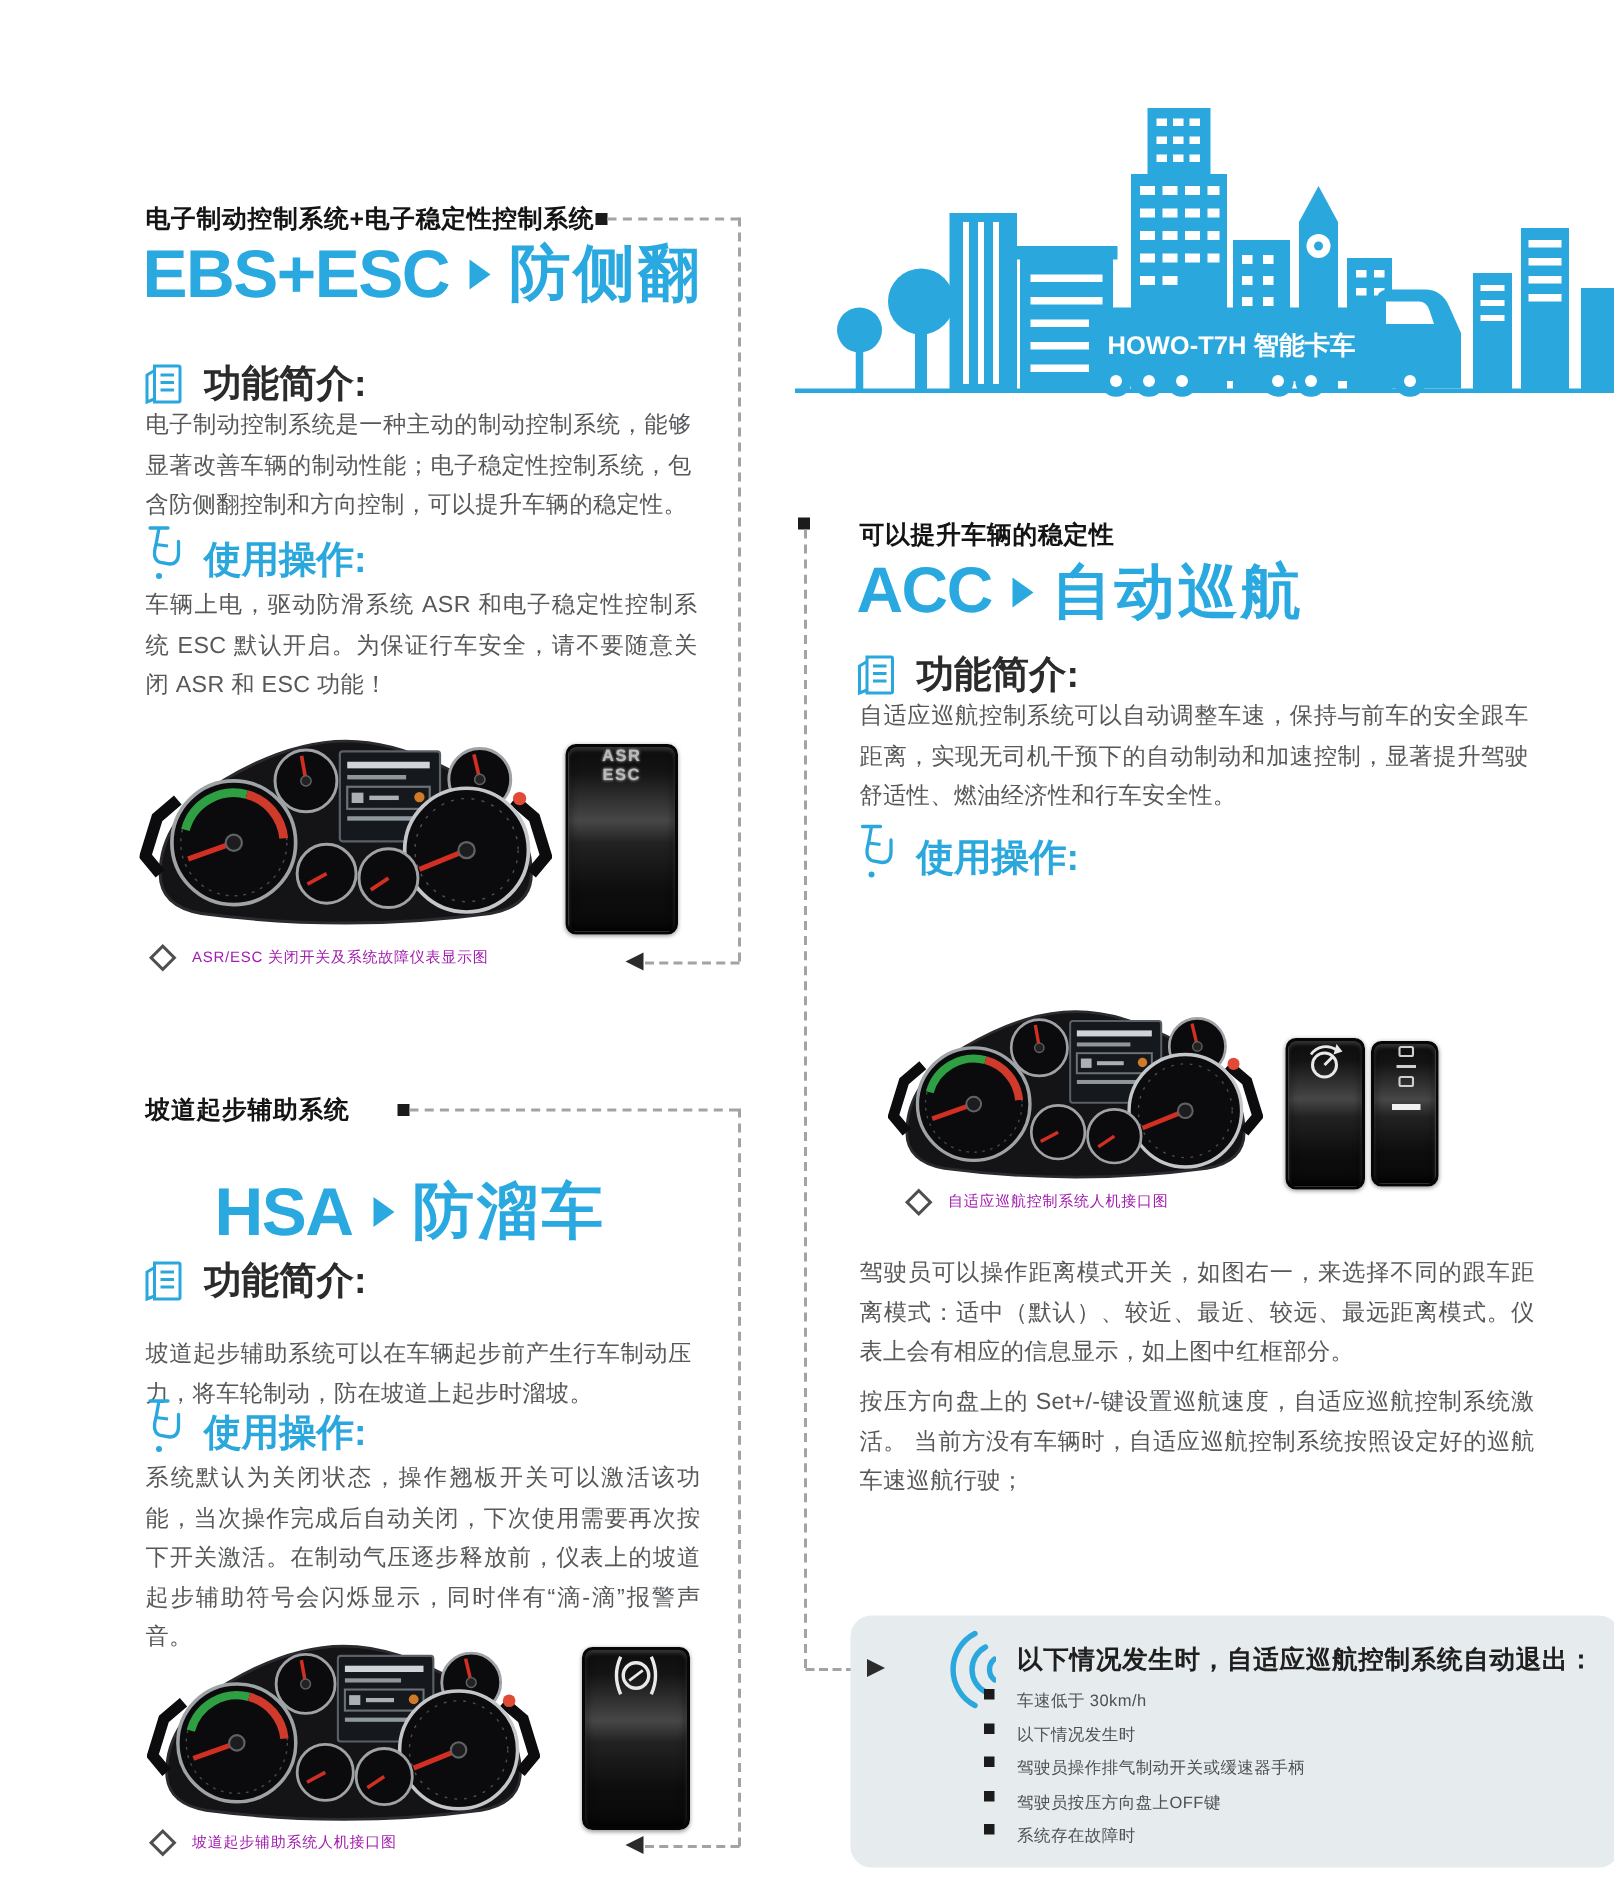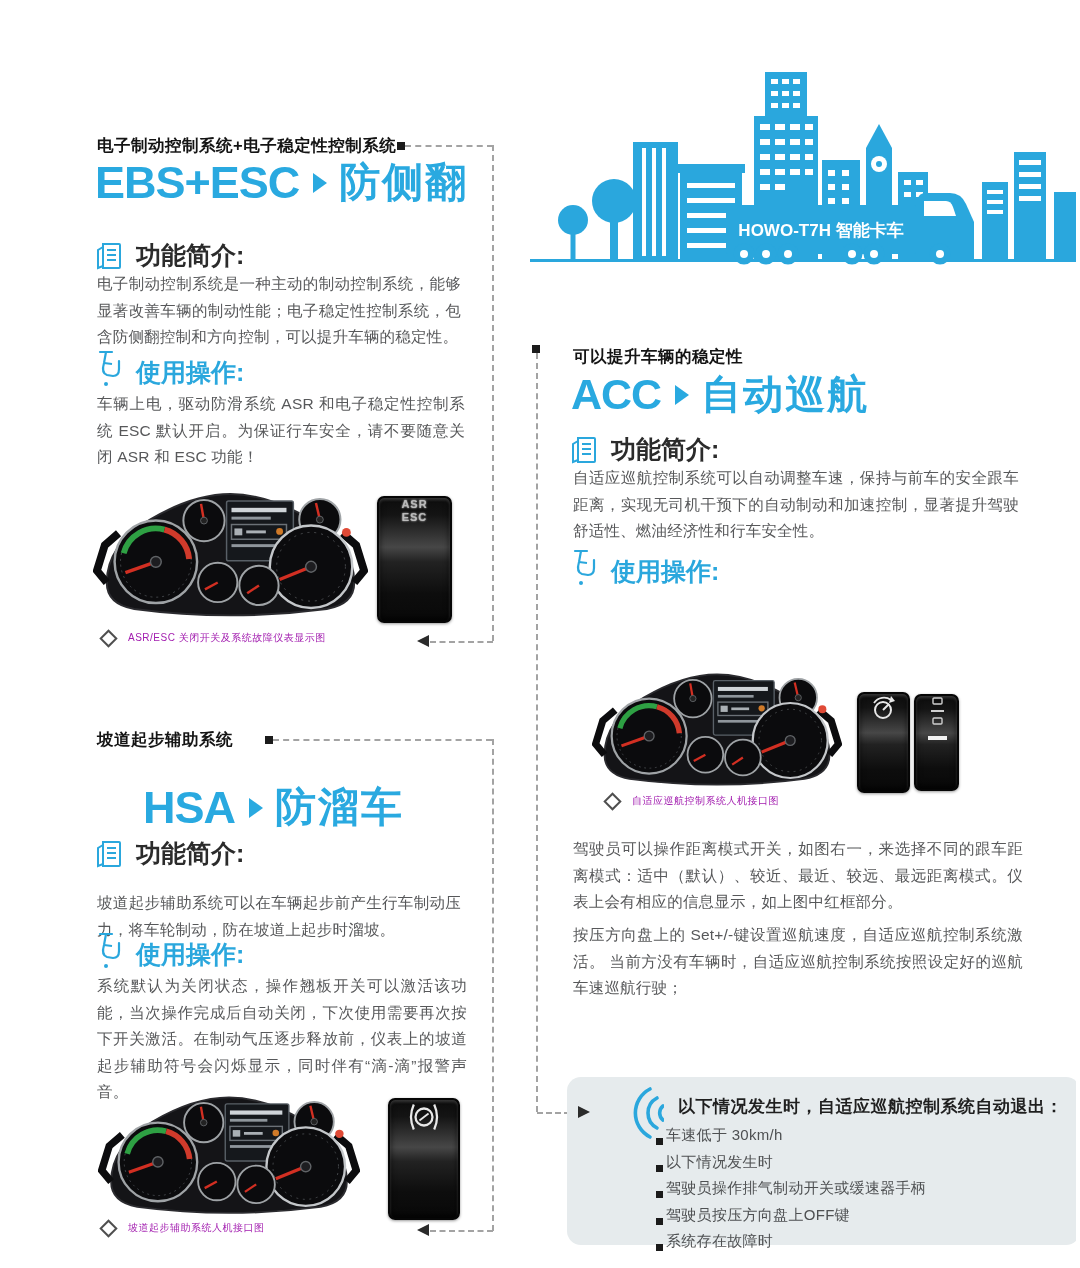--- a/index.html
+++ b/index.html
@@ -29,21 +29,21 @@
   .cluster{position:absolute;}
   .switch{position:absolute;border-radius:7px;border:2px solid #060606;
           background:linear-gradient(180deg,#0c0c0c 0%,#141414 14%,#474747 40%,#222 52%,#0d0d0d 78%,#090909 100%);
           box-shadow:inset 0 2px 3px rgba(255,255,255,.18), inset 0 -3px 6px rgba(0,0,0,.8), 0 1px 3px rgba(0,0,0,.4);
           display:flex;flex-direction:column;align-items:center;justify-content:flex-start;}
   .switch .sw-txt{color:#d8d8d8;font-size:11px;font-weight:bold;letter-spacing:1px;text-align:center;
                   line-height:13px;opacity:.85;margin-bottom:26px;text-shadow:0 0 2px #fff;}
   .notice{position:absolute;background:#e6ebed;border-radius:14px;}
   .notice-title{position:absolute;font-size:17px;font-weight:bold;color:#1f1f1f;letter-spacing:.5px;}
   .notice-list{position:absolute;display:flex;flex-direction:column;gap:7.5px;}
-  .notice-item{display:flex;align-items:flex-end;gap:3px;font-size:15px;color:#4e5052;letter-spacing:.3px;}
+  .notice-item{display:flex;align-items:flex-start;gap:15px;font-size:11px;color:#4e5052;letter-spacing:.3px;}
   .bullet{width:7px;height:7px;background:#1b1b1b;flex:0 0 auto;}
   svg text{font-family:"Liberation Sans","DejaVu Sans",sans-serif;}
 </style>
 </head>
 <body>
 
 <div class="page">
 
   <svg width="0" height="0" style="position:absolute">
     <defs>

